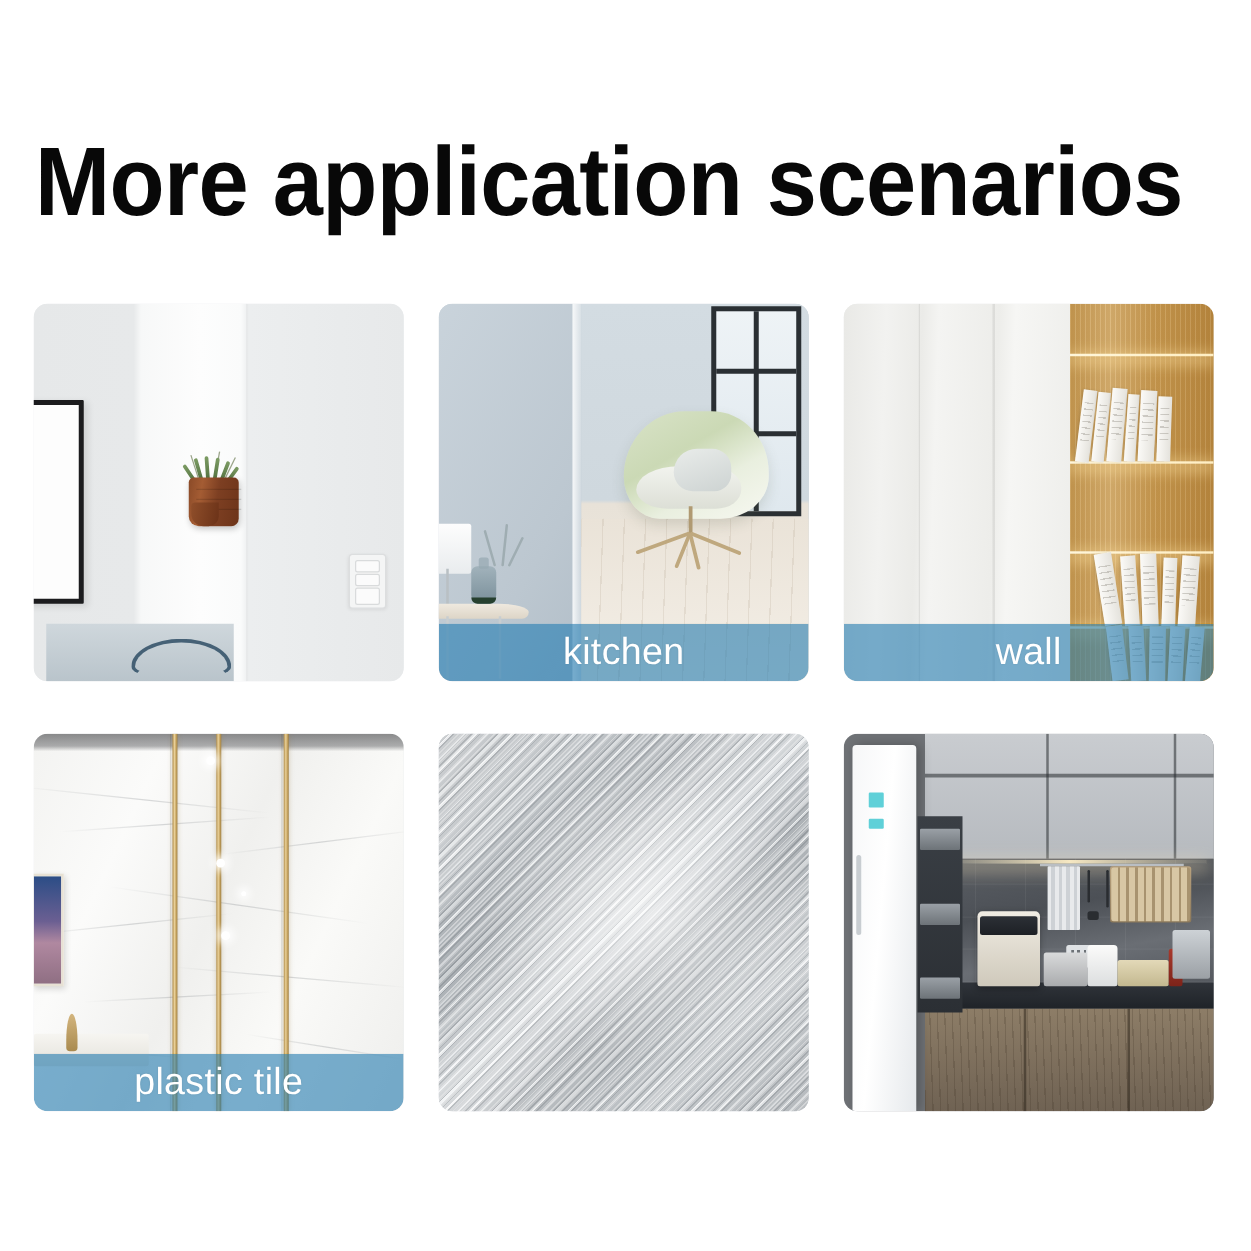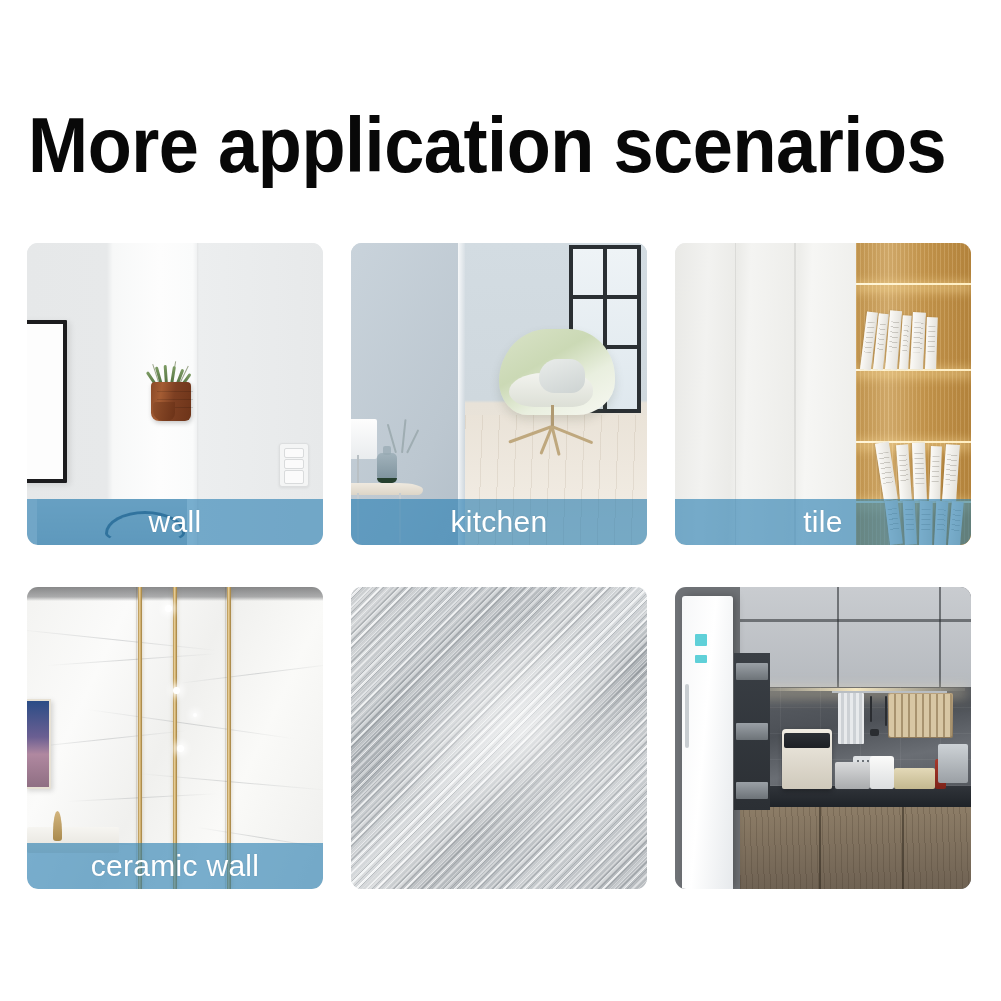--- a/index.html
+++ b/index.html
@@ -511,23 +511,20 @@
 
       <div class="switch">
         <i style="top:4px;"></i>
         <i style="top:15px;"></i>
         <i style="top:26px;height:12px;"></i>
       </div>
 
       <div class="wall-sofa"></div>
       <div class="wall-wire"></div>
     </div>
-    <div class="label-band">
-      <span class="label-text">wall</span>
-    </div>
   </div>
 
   <div class="card">
     <div class="scene">
       <div class="plastic-bg"></div>
       <div class="pl-leftwall"></div>
       <div class="pl-edge"></div>
 
       <div class="pl-room">
         <div class="pl-floor"></div>
@@ -600,21 +597,21 @@
         <div class="bd-books" style="top:258px;height:44px;">
           <div class="bd-book t" style="left:34px;width:13px;height:44px;transform:rotate(-7deg);"></div>
           <div class="bd-book t" style="left:49px;width:12px;height:44px;transform:rotate(-3deg);"></div>
           <div class="bd-book t" style="left:63px;width:13px;height:44px;transform:rotate(1deg);"></div>
           <div class="bd-book t" style="left:78px;width:12px;height:44px;transform:rotate(3deg);"></div>
           <div class="bd-book t" style="left:92px;width:12px;height:44px;transform:rotate(5deg);"></div>
         </div>
       </div>
     </div>
     <div class="label-band">
-      <span class="label-text">tile</span>
+      <span class="label-text">wall</span>
     </div>
   </div>
 
   <div class="card">
     <div class="scene">
       <div class="tile-bg"></div>
       <div class="tile-ceil"></div>
 
       <div class="tile-veins">
         <i style="left:-10px;top:42px;width:200px;transform:rotate(6deg);"></i>
@@ -637,21 +634,21 @@
       <div class="tile-dot" style="left:138px;top:18px;"></div>
       <div class="tile-dot" style="left:146px;top:100px;"></div>
       <div class="tile-dot" style="left:150px;top:158px;"></div>
       <div class="tile-dot" style="left:166px;top:126px;width:4px;height:4px;"></div>
 
       <div class="tile-pic"></div>
       <div class="tile-counter"></div>
       <div class="tile-vase"></div>
     </div>
     <div class="label-band">
-      <span class="label-text">ceramic wall</span>
+      <span class="label-text">plastic tile</span>
     </div>
   </div>
 
   <div class="card">
     <div class="scene">
       <div class="metal-bg"></div>
       <div class="metal-brush"></div>
       <div class="metal-brush2"></div>
       <div class="metal-sheen"></div>
     </div>

